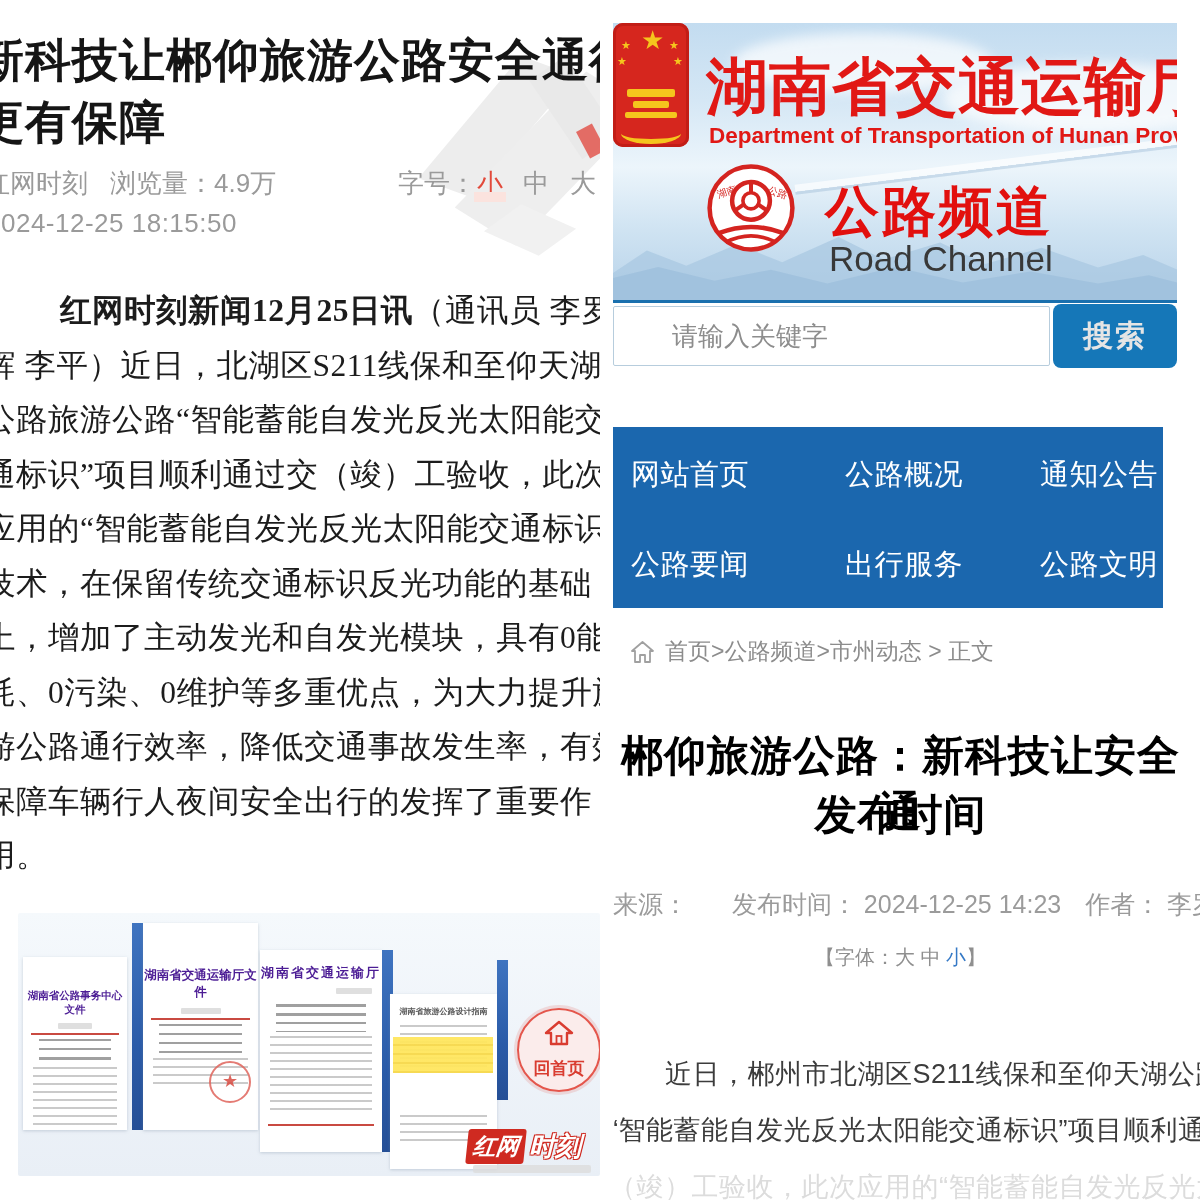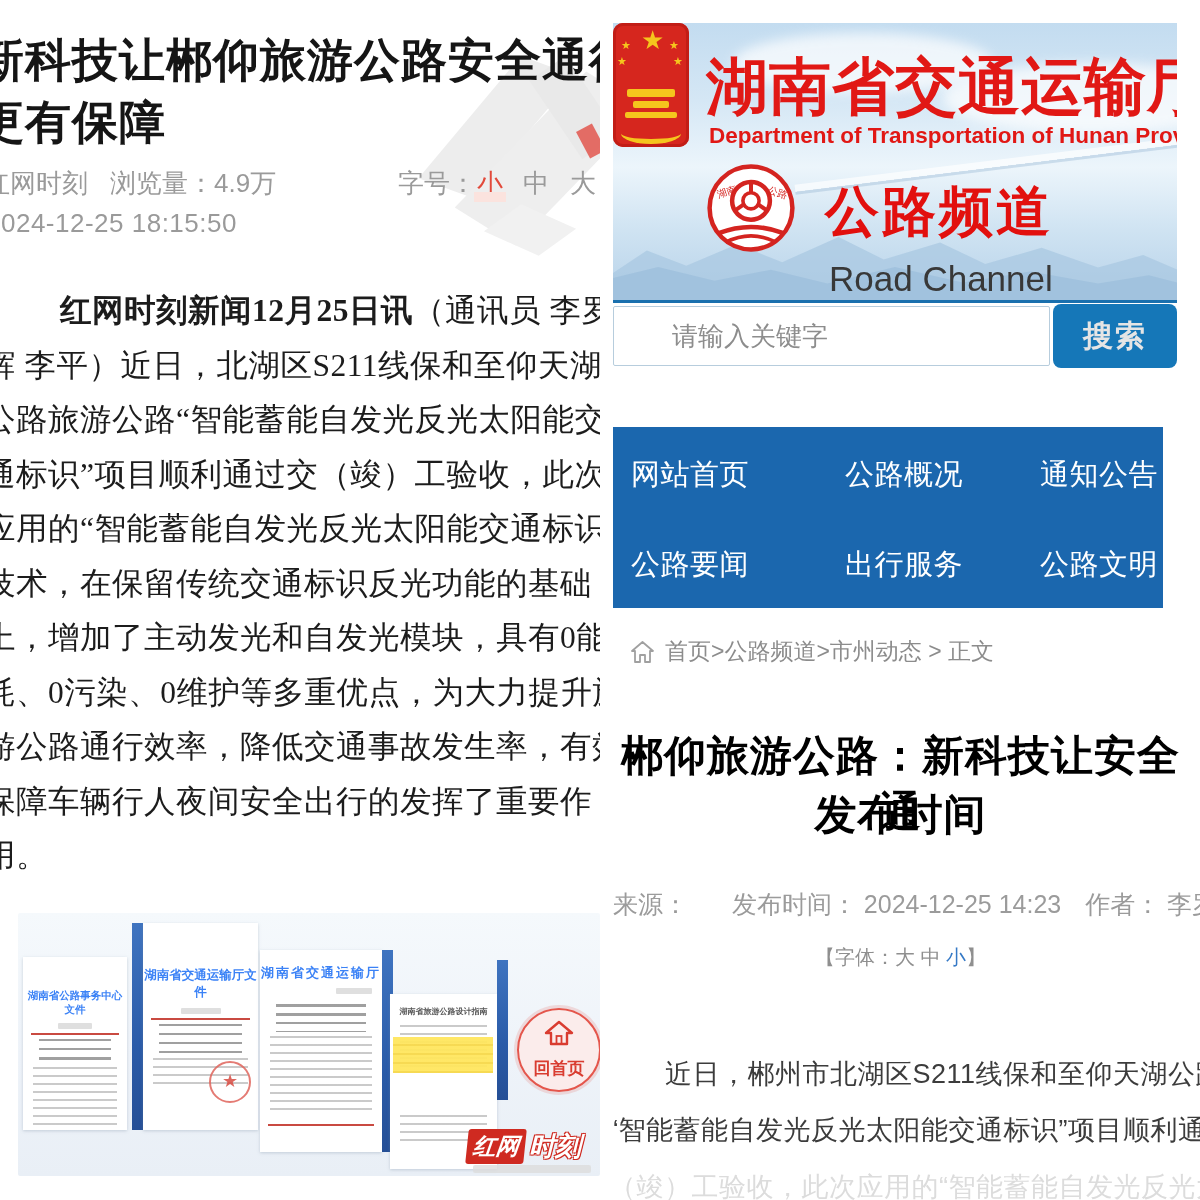--- a/index.html
+++ b/index.html
@@ -21,21 +21,21 @@
   .l-date{position:absolute;left:-14px;top:208px;font-size:26px;color:#9a9a9a;letter-spacing:.5px;}
   .l-body{position:absolute;left:-16px;top:284px;width:700px;font-family:"Liberation Serif","DejaVu Serif",serif;
           font-size:31.5px;line-height:54.5px;color:#1c1c1c;letter-spacing:.5px;}
   .l-body .indent{text-indent:76px;}
   .l-body b{font-weight:700;}
 
   
   .article-image{position:absolute;left:18px;top:913px;width:582px;height:263px;overflow:hidden;
                  background:linear-gradient(180deg,#f5f9fc 0%,#eef3f9 55%,#e9eff6 100%);border-radius:2px;}
   .doc{position:absolute;background:#fff;box-shadow:0 1px 3px rgba(120,140,160,.35);}
-  .doc-title-red{color:#3b82f6;font-weight:700;text-align:center;}
+  .doc-title-red{color:#4c1d95;font-weight:700;text-align:center;}
   .doc-rule{height:2px;background:#c94a41;margin:4px 8px;}
   .doc-micro{height:6px;margin:3px 14px;background:#c4c4c4;opacity:.55;border-radius:1px;}
   .doc-lines{margin:4px 10px;background:repeating-linear-gradient(180deg,#bdbdbd 0 2px,transparent 2px 8px);opacity:.8;}
   .doc-center-lines{margin:4px 16px;background:repeating-linear-gradient(180deg,#8f8f8f 0 2.5px,transparent 2.5px 9px);opacity:.85;}
   .spine{position:absolute;background:linear-gradient(180deg,#3f74c0,#2a5ba8 60%,#254f96);}
   .seal{position:absolute;width:38px;height:38px;border:2px solid #e0655c;border-radius:50%;opacity:.85;
         color:#d84b41;font-size:18px;text-align:center;line-height:36px;}
   .hl-yellow{position:absolute;background:repeating-linear-gradient(180deg,#ffe65e 0 7px,#f6d84a 7px 9px);opacity:.95;}
   .home-circle{position:absolute;left:499px;top:95px;width:80px;height:80px;border-radius:50%;
                background:rgba(252,235,233,.93);border:2px solid #e4564c;box-shadow:0 0 0 3px rgba(228,86,76,.18);
@@ -65,21 +65,21 @@
           box-shadow:inset 0 0 0 3px #c21d16;}
   .emblem .star{position:absolute;color:#f5c51d;}
   .emblem .gate{position:absolute;left:14px;top:66px;width:48px;height:8px;background:#f5c51d;border-radius:2px;}
   .emblem .gate2{position:absolute;left:20px;top:78px;width:36px;height:7px;background:#f5c51d;border-radius:2px;}
   .emblem .gate3{position:absolute;left:12px;top:89px;width:52px;height:6px;background:#f5c51d;border-radius:2px;}
   .emblem .arc{position:absolute;left:8px;top:100px;width:60px;height:16px;border-bottom:5px solid #f5c51d;border-radius:50%;}
   .banner-title-cn{position:absolute;left:93px;top:22px;color:#e11815;font-size:62px;font-weight:700;white-space:nowrap;letter-spacing:1px;}
   .banner-title-en{position:absolute;left:96px;top:100px;color:#e11815;font-size:22.5px;font-weight:700;white-space:nowrap;}
   .roadlogo{position:absolute;left:93px;top:140px;width:90px;height:90px;}
   .channel-cn{position:absolute;left:212px;top:153px;color:#e2100e;font-size:54px;font-weight:700;white-space:nowrap;letter-spacing:3px;}
-  .channel-en{position:absolute;left:216px;top:216px;color:#383838;font-size:35px;white-space:nowrap;margin-top:20px;}
+  .channel-en{position:absolute;left:216px;top:216px;color:#383838;font-size:35px;white-space:nowrap;}
 
   .search-input{position:absolute;left:0;top:306px;width:437px;height:60px;border:1px solid #b7cddd;border-radius:2px;
                 box-sizing:border-box;padding:0 10px 0 58px;font-size:26px;color:#444;outline:none;
                 font-family:"Liberation Sans","DejaVu Sans",sans-serif;}
   .search-input::placeholder{color:#8d8d8d;}
   .search-icon{position:absolute;left:18px;top:320px;width:34px;height:34px;pointer-events:none;}
   .search-btn{position:absolute;left:440px;top:304px;width:124px;height:64px;background:#1577b8;border:none;border-radius:8px;
               color:#e5e5e5;font-size:30px;font-weight:700;cursor:pointer;font-family:inherit;letter-spacing:2px;}
 
   .nav{position:absolute;left:0;top:427px;width:550px;height:181px;background:#1b67ae;}

